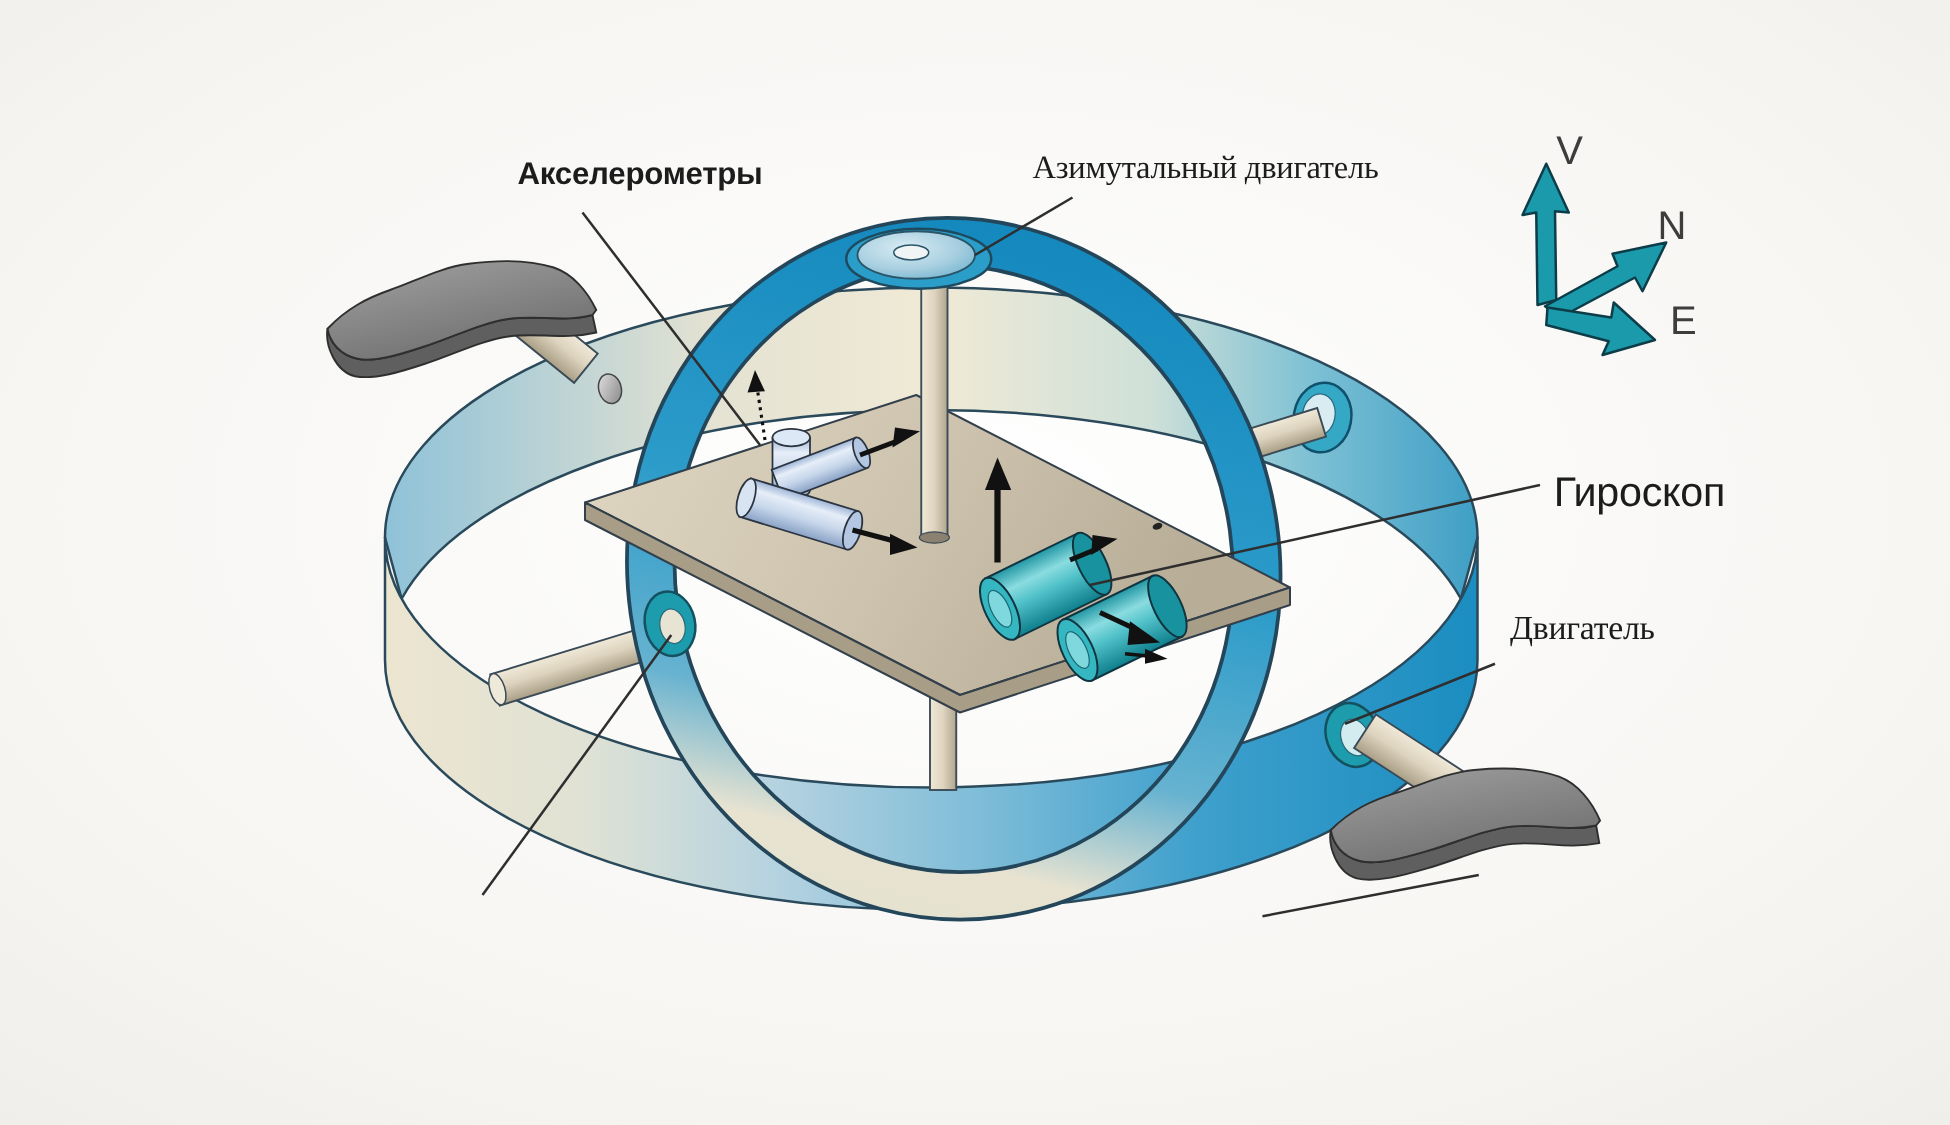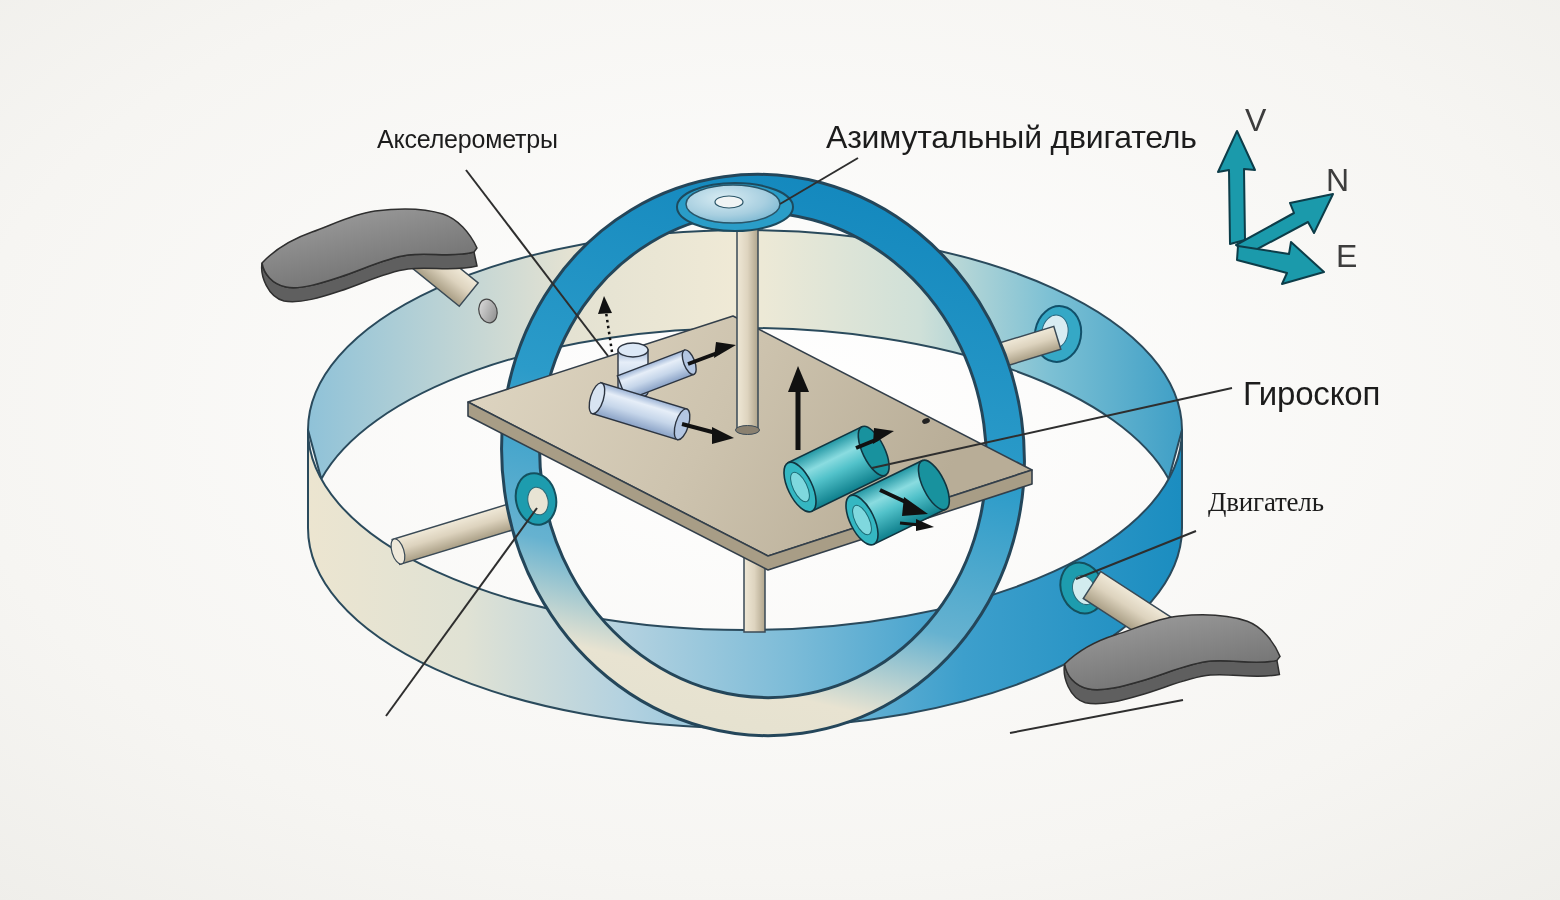--- a/index.html
+++ b/index.html
@@ -12,22 +12,22 @@
   }
   #stage svg{position:absolute;left:0;top:0;}
   .lbl{
     position:absolute;
     color:#1c1c1c;
     font-family:"Liberation Sans", sans-serif;
     white-space:nowrap;
     line-height:1.18;
     letter-spacing:-0.2px;
   }
-  .lbl-accel{left:377px;top:125px;font-size:25px;}
-  .lbl-azimuth{left:826px;top:119px;font-size:32px;}
+  .lbl-accel{left:414px;top:125px;font-size:25px;font-weight:bold;}
+  .lbl-azimuth{left:826px;top:119px;font-size:26px;font-family:Liberation Serif, serif;}
   .lbl-gyro{left:1243px;top:375px;font-size:33px;text-align:right;}
   .lbl-roll{left:1208px;top:482px;font-size:27px;line-height:1.52;font-family:Liberation Serif, serif;}
   .lbl-pitch{left:156px;top:738px;font-size:28px;}
   .lbl-mount{left:860px;top:744px;font-size:28px;}
   .axis-letter{
     font-family:"Liberation Sans", sans-serif;
     font-size:32px;
     fill:#3d3d3d;
   }
 </style>

